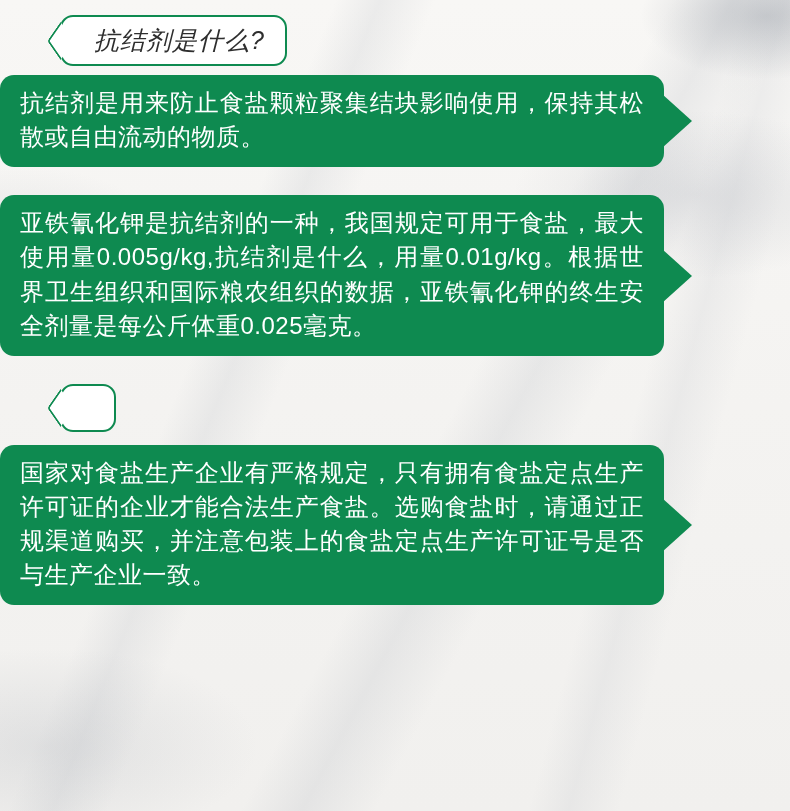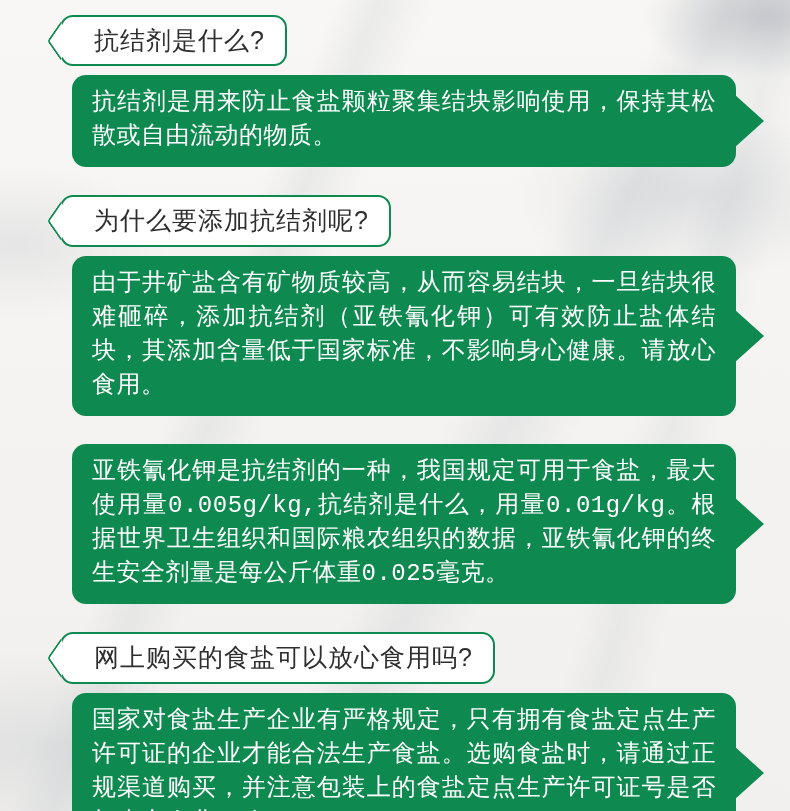--- a/index.html
+++ b/index.html
@@ -29,21 +29,21 @@
       linear-gradient(180deg, #f8f7f5 0%, #f4f3f1 50%, #f1f0ee 100%);
     z-index: 0;
   }
   .content {
     position: relative;
     z-index: 1;
     padding-top: 15px;
   }
   .faq-section { margin-bottom: 28px; }
   
-  .q-row { margin-left: 60px; margin-bottom: 9px; }
+  .q-row { margin-left: 60px; margin-bottom: 9px; font-style: italic; }
   .q-bubble {
     position: relative;
     display: inline-block;
     background: #ffffff;
     border: 2.5px solid var(--green);
     border-radius: 13px;
     padding: 8px 20px 8px 32px;
     font-size: 25px;
     letter-spacing: 1px;
     color: var(--q-text);
@@ -56,21 +56,21 @@
     top: 50%;
     width: 23px;
     height: 23px;
     background: #ffffff;
     border-left: 2.5px solid var(--green);
     border-bottom: 2.5px solid var(--green);
     border-bottom-left-radius: 3px;
     transform: translateY(-50%) scale(0.82, 1.18) rotate(45deg);
   }
   
-  .a-row { position: relative; margin-left: 72px; width: 664px; font-family: Liberation Mono, monospace; }
+  .a-row { position: relative; width: 664px; }
   .a-block {
     position: relative;
     background: var(--green);
     border-radius: 14px;
     padding: 11px 20px 13px 20px;
     color: var(--a-text);
     font-size: 24px;
     letter-spacing: 0.5px;
     line-height: 1.42;
     text-align: justify;
@@ -101,49 +101,34 @@
       </div>
     </div>
     <div class="a-row">
       <div class="a-block">
         <span class="a-arrow"></span>
         <span>抗结剂是用来防止食盐颗粒聚集结块影响使用，保持其松散或自由流动的物质。</span>
       </div>
     </div>
   </div>
 
-  <div class="faq-section">
-    <div class="q-row">
-      <div class="q-bubble">
-        <span class="q-tail"></span>
-        <span>为什么要添加抗结剂呢?</span>
-      </div>
-    </div>
-    <div class="a-row">
-      <div class="a-block">
-        <span class="a-arrow"></span>
-        <span>由于井矿盐含有矿物质较高，从而容易结块，一旦结块很难砸碎，添加抗结剂（亚铁氰化钾）可有效防止盐体结块，其添加含量低于国家标准，不影响身心健康。请放心食用。</span>
-      </div>
-    </div>
-  </div>
 
   <div class="faq-section">
     <div class="a-row">
       <div class="a-block">
         <span class="a-arrow"></span>
         <span>亚铁氰化钾是抗结剂的一种，我国规定可用于食盐，最大使用量0.005g/kg,抗结剂是什么，用量0.01g/kg。根据世界卫生组织和国际粮农组织的数据，亚铁氰化钾的终生安全剂量是每公斤体重0.025毫克。</span>
       </div>
     </div>
   </div>
 
   <div class="faq-section">
     <div class="q-row">
       <div class="q-bubble">
         <span class="q-tail"></span>
-        <span>网上购买的食盐可以放心食用吗?</span>
       </div>
     </div>
     <div class="a-row">
       <div class="a-block">
         <span class="a-arrow"></span>
         <span>国家对食盐生产企业有严格规定，只有拥有食盐定点生产许可证的企业才能合法生产食盐。选购食盐时，请通过正规渠道购买，并注意包装上的食盐定点生产许可证号是否与生产企业一致。</span>
       </div>
     </div>
   </div>
 

